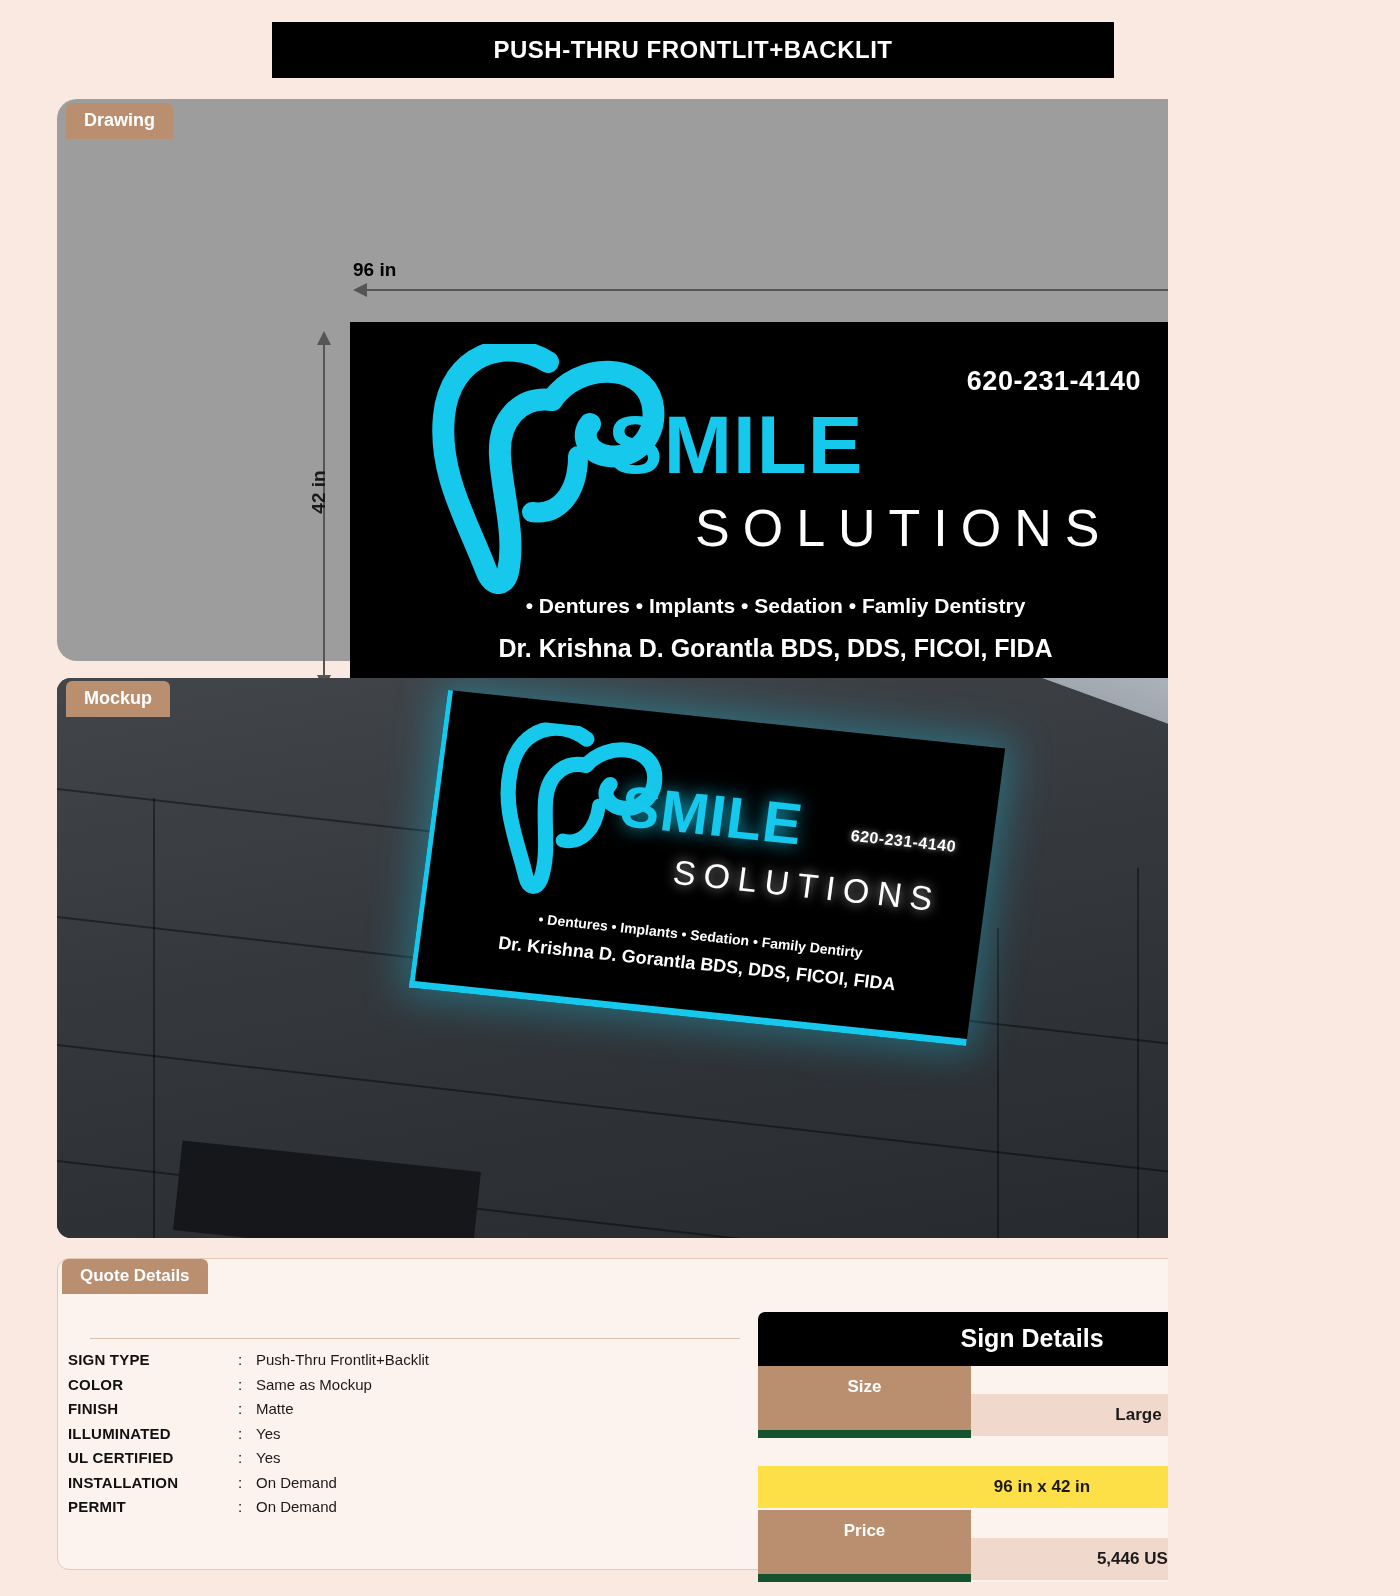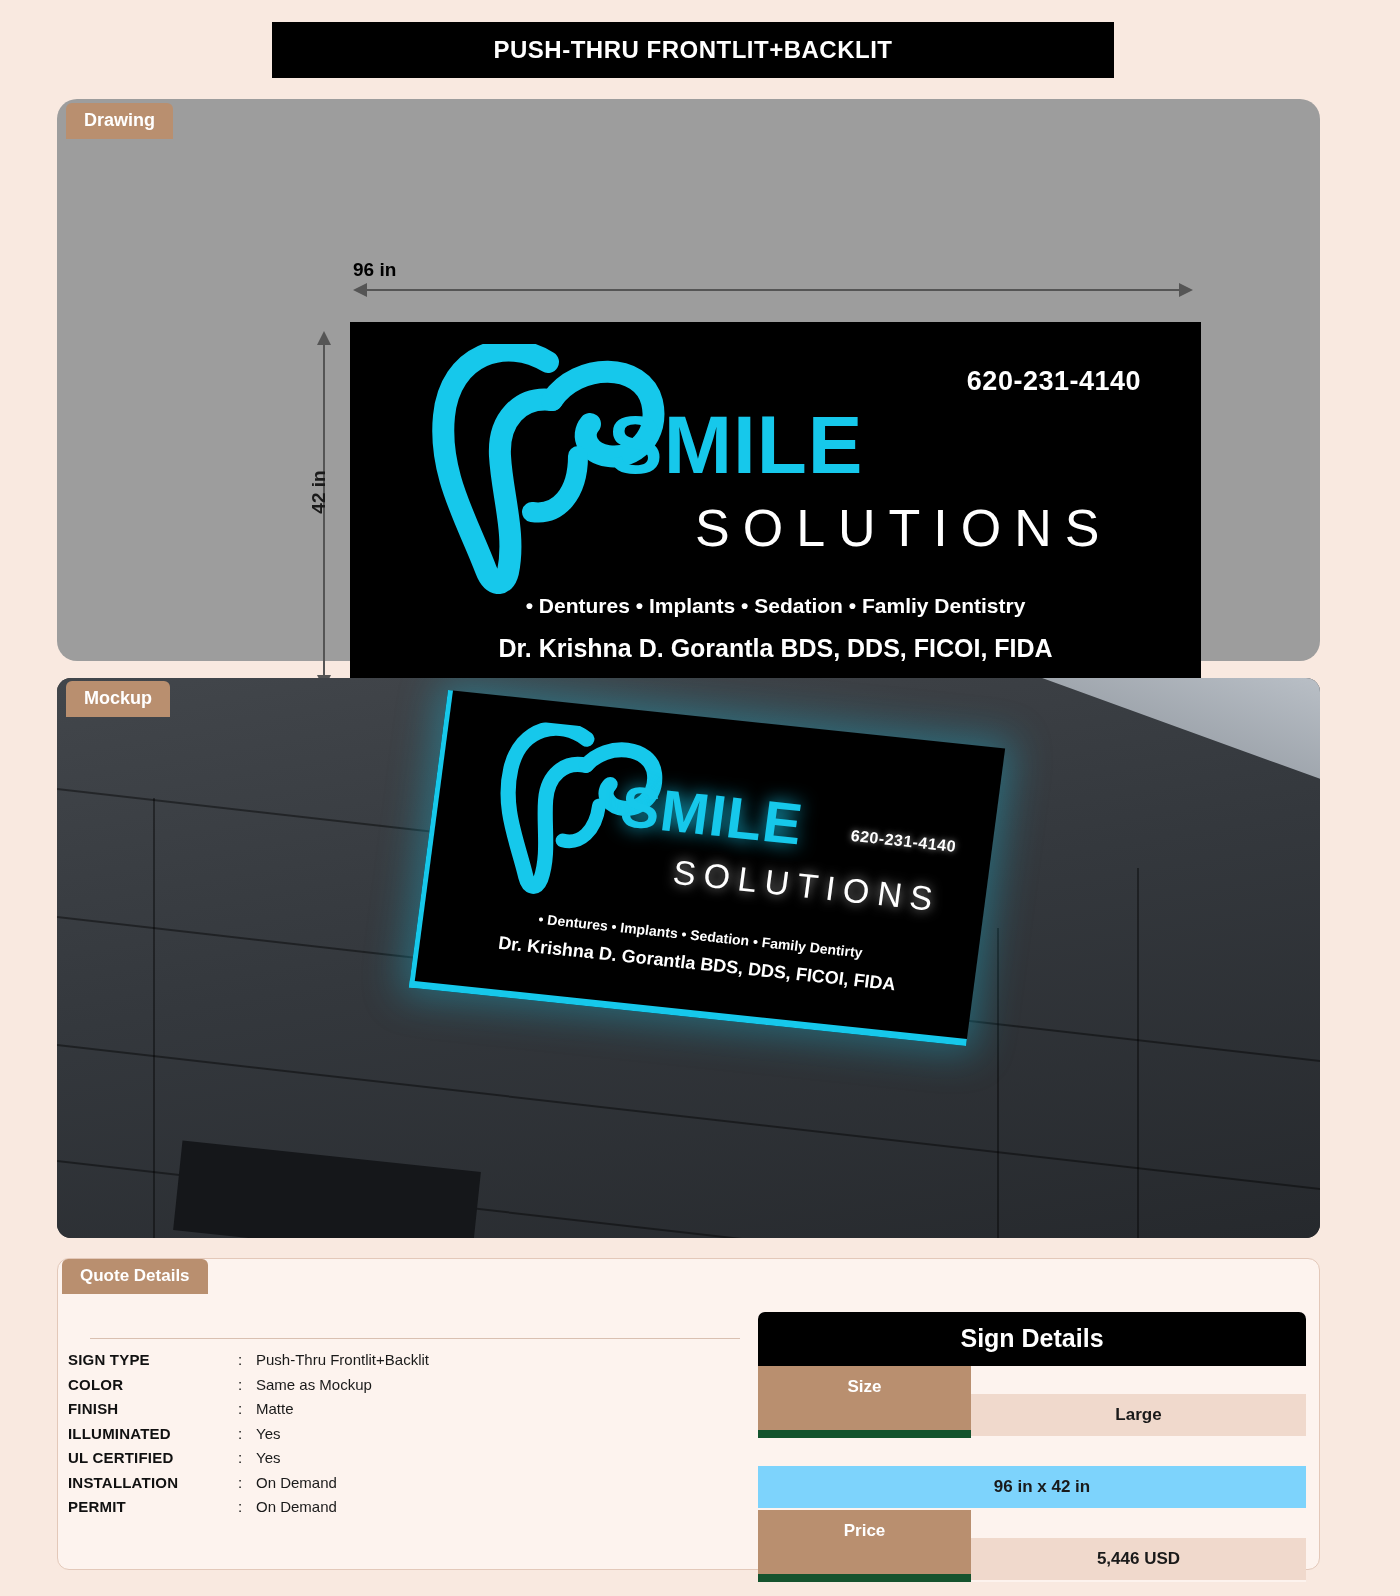--- a/index.html
+++ b/index.html
@@ -3,21 +3,21 @@
 <meta charset="utf-8">
 <style>
   * { box-sizing: border-box; }
   html, body {
     margin: 0;
     padding: 0;
     background: #f9e9e0;
     font-family: "Liberation Sans", sans-serif;
   }
   .page {
-    width: 1400px;
+    width: 1168px;
     height: 1596px;
     position: relative;
     background: #f9e9e0;
     overflow: hidden;
   }
 
   
   .header-bar {
     position: absolute;
     left: 272px;
@@ -365,21 +365,21 @@
     background: #f0d9cc;
     color: #1a1a1a;
     font-size: 17px;
     font-weight: bold;
     text-align: center;
     padding: 11px 0;
     border-bottom: 2px solid #fdf3ee;
     margin-top: 28px;
   }
   .sd-row.alt .sd-label { background: #a87f5f; }
-  .sd-row.alt .sd-value { background: #7dd3fc; padding-left: 20px; }
+  .sd-row.alt .sd-value { background: #fde047; padding-left: 20px; }
 </style>
 </head>
 <body>
 
 <div class="page">
 
   <div class="header-bar">
     <span class="title">PUSH-THRU FRONTLIT+BACKLIT</span>
   </div>
 

